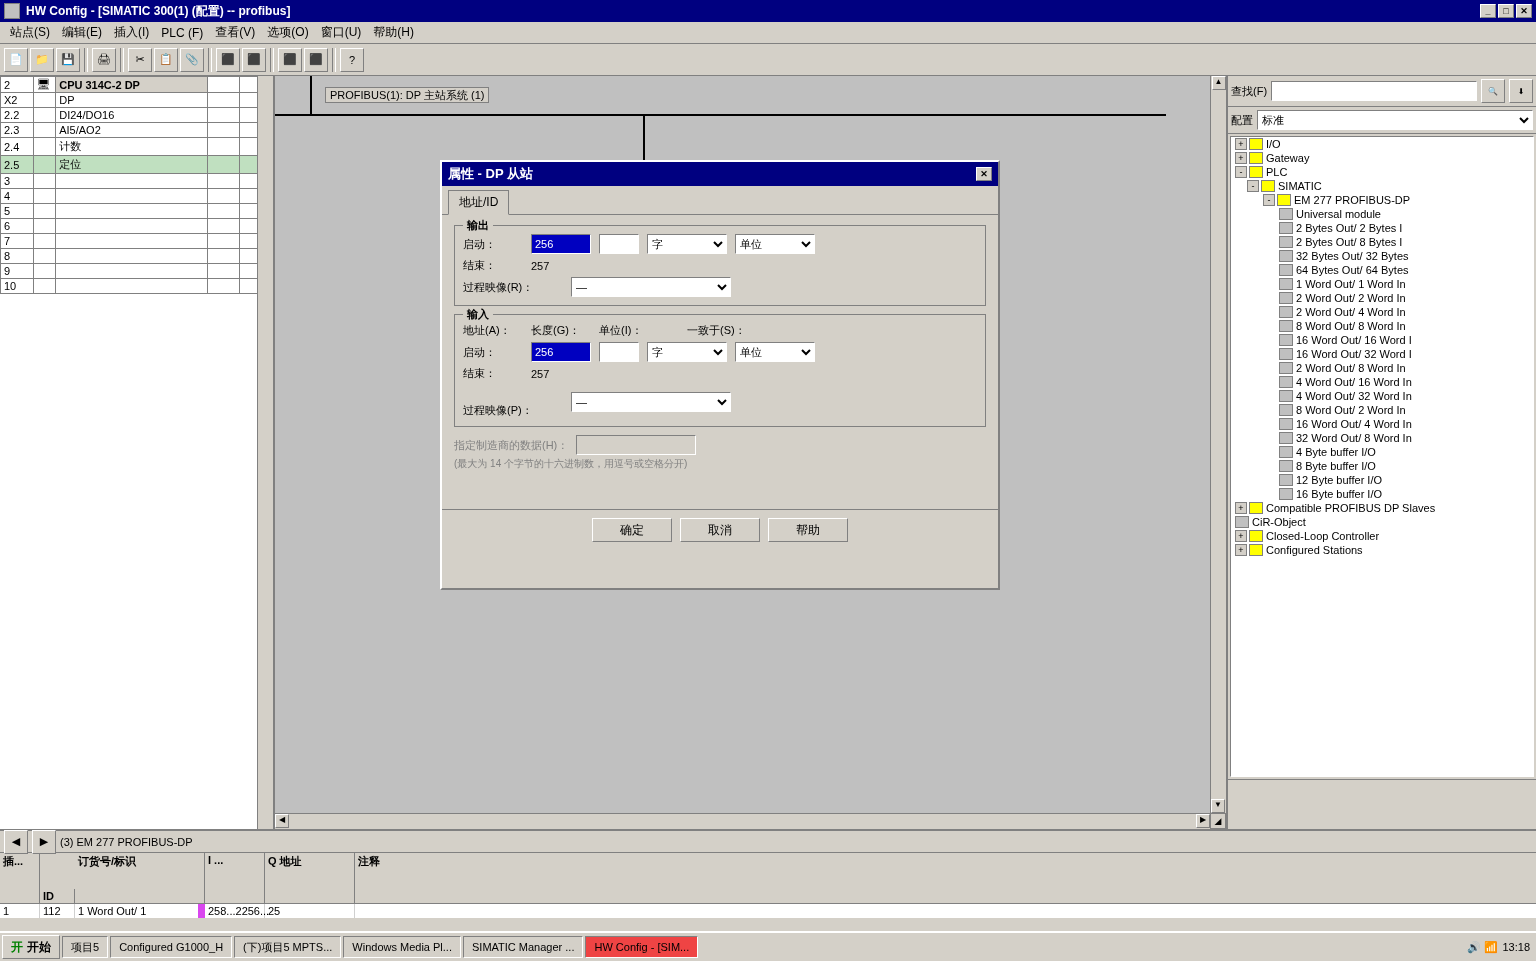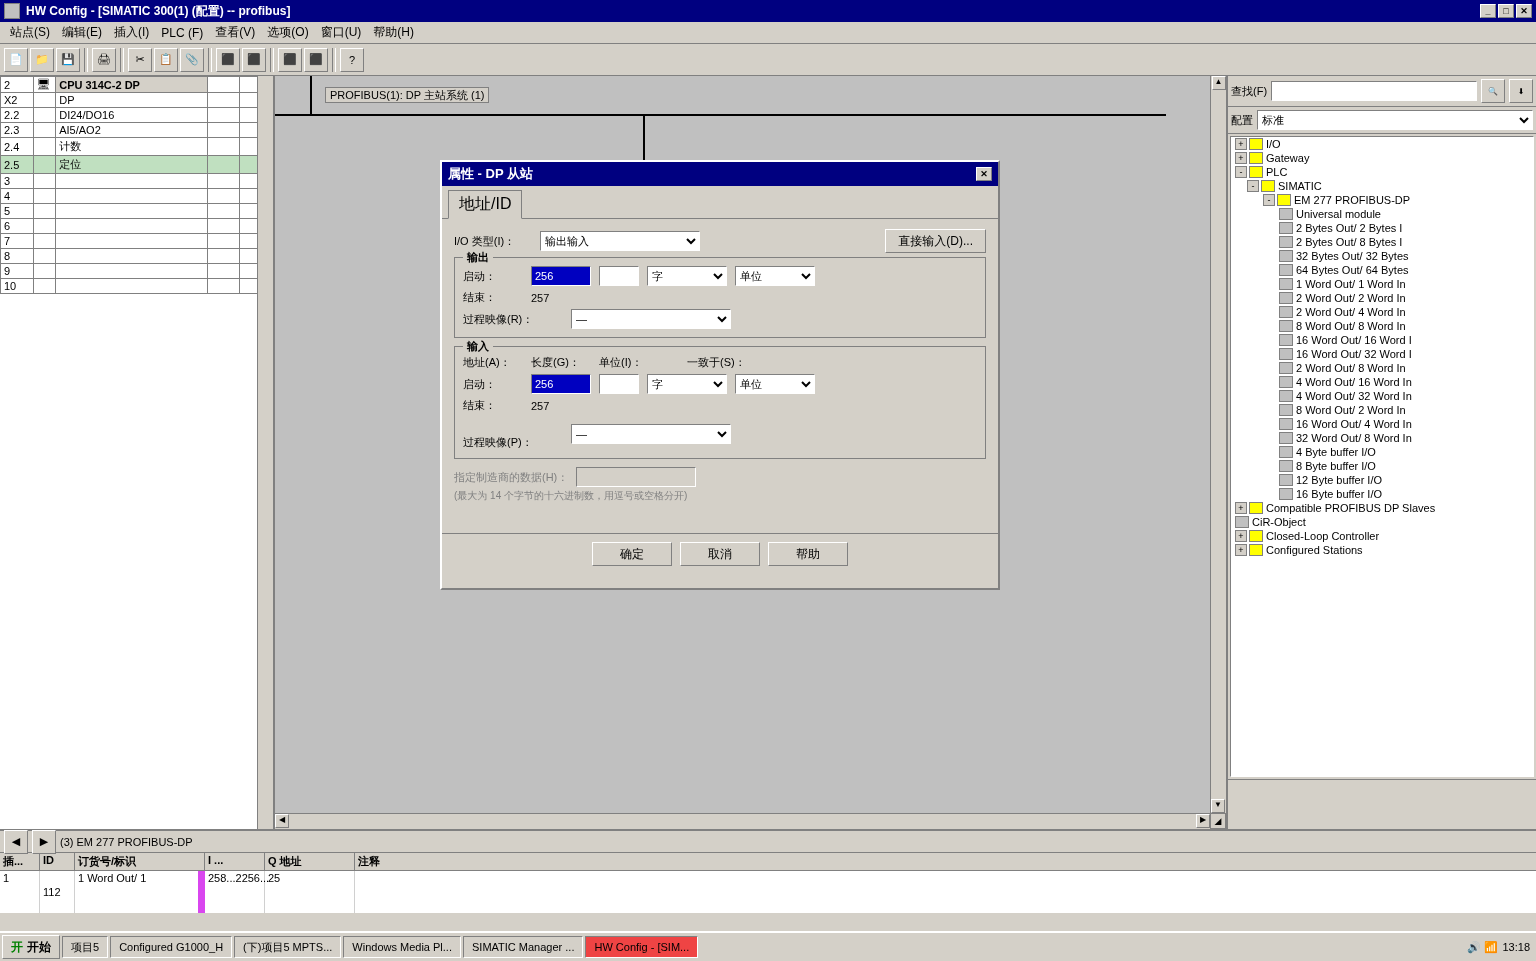--- a/index.html
+++ b/index.html
@@ -311,21 +311,21 @@
       border-bottom: 1px solid #808080;
       padding: 4px 6px 0;
       gap: 2px;
     }
     .tab {
       padding: 3px 10px;
       border: 1px solid #808080;
       border-bottom: none;
       background: #d4d0c8;
       cursor: pointer;
-      font-size: 16px;
+      font-size: 12px;
     }
     .tab.active {
       background: #d4d0c8;
       border-bottom: 1px solid #d4d0c8;
       margin-bottom: -1px;
     }
     .modal-content {
       padding: 10px 12px;
     }
     .form-row {
@@ -742,30 +742,30 @@
 <div style="height:80px; background:#d4d0c8; border-top:2px solid #808080; position:relative;">
 
   <div class="bottom-toolbar">
     <div class="tool-btn">◀</div>
     <div class="tool-btn">▶</div>
     <span style="font-size:11px;">(3) EM 277 PROFIBUS-DP</span>
   </div>
 
   <div style="display:flex; background:#d4d0c8; border-bottom:1px solid #808080; font-size:11px; font-weight:bold;">
     <div style="width:40px; border-right:1px solid #808080; padding:1px 3px;">插...</div>
-    <div style="width:35px; border-right:1px solid #808080; padding:1px 3px;">ID</div>
+    <div style="width:35px; border-right:1px solid #808080; padding:1px 3px;margin-top:36px;">ID</div>
     <div style="width:130px; border-right:1px solid #808080; padding:1px 3px;">订货号/标识</div>
     <div style="width:60px; border-right:1px solid #808080; padding:1px 3px;">I ...</div>
     <div style="width:90px; border-right:1px solid #808080; padding:1px 3px;">Q 地址</div>
     <div style="flex:1; padding:1px 3px;">注释</div>
   </div>
 
   <div style="display:flex; font-size:11px; background:white;">
     <div style="width:40px; border-right:1px solid #d0d0d0; padding:1px 3px;">1</div>
-    <div style="width:35px; border-right:1px solid #d0d0d0; padding:15px 3px;">112</div>
+    <div style="width:35px; border-right:1px solid #d0d0d0; padding:1px 3px;">112</div>
     <div style="width:130px; border-right:7px solid #d946ef; padding:1px 3px;">1 Word Out/ 1</div>
     <div style="width:60px; border-right:1px solid #d0d0d0; padding:1px 3px;">258...2256...</div>
     <div style="width:90px; border-right:1px solid #d0d0d0; padding:1px 3px;">25</div>
     <div style="flex:1; padding:1px 3px;"></div>
   </div>
 </div>
 
 <div class="status-bar">
   <span>按下 F1 以获取帮助。</span>
   <span style="margin-left:auto;">CH ■ ■ ■ ■ Chg</span>
@@ -796,28 +796,20 @@
       <span>属性 - DP 从站</span>
       <div class="modal-close">✕</div>
     </div>
 
     <div class="modal-tabs">
       <div class="tab active">地址/ID</div>
     </div>
 
     <div class="modal-content">
 
-      <div class="form-row">
-        <span class="form-label">I/O 类型(I)：</span>
-        <select class="form-select long-select">
-          <option>输出输入</option>
-        </select>
-        <div style="flex:1;"></div>
-        <button class="form-btn">直接输入(D)...</button>
-      </div>
 
       <div class="section-divider">
         <span class="section-title">输出</span>
 
 
         <div style="display:flex; align-items:center; gap:8px; margin-bottom:4px;">
           <span style="width:60px; font-size:11px;">启动：</span>
           <input class="form-input small-input blue-bg" type="text" value="256" style="">
           <input class="form-input small-input" type="text" style="width: 40px;">
           <select class="form-select" style="width:80px;">
@@ -869,21 +861,21 @@
         </div>
 
         <div style="display:flex; align-items:center; gap:8px;">
           <span style="width:100px; font-size:11px;margin-top:18px;">过程映像(P)：</span>
           <select class="form-select" style="width:160px;">
             <option>—</option>
           </select>
         </div>
       </div>
 
-      <div style="margin-bottom:12px;">
+      <div style="margin-bottom:20px;">
         <div style="display:flex; align-items:center; gap:8px; margin-bottom:2px;">
           <span style="font-size:11px; color:#808080;">指定制造商的数据(H)：</span>
           <input class="form-input" type="text" style="width: 120px; background: rgb(212, 208, 200);">
         </div>
         <div style="font-size:10px; color:#808080;">(最大为 14 个字节的十六进制数，用逗号或空格分开)</div>
       </div>
     </div>
 
     <div class="modal-buttons">
       <button class="form-btn" style="width:80px;">确定</button>

